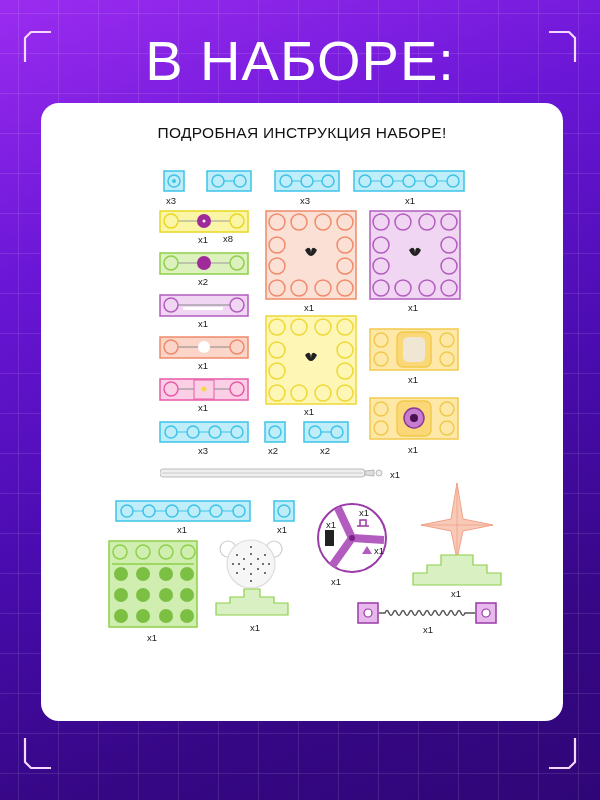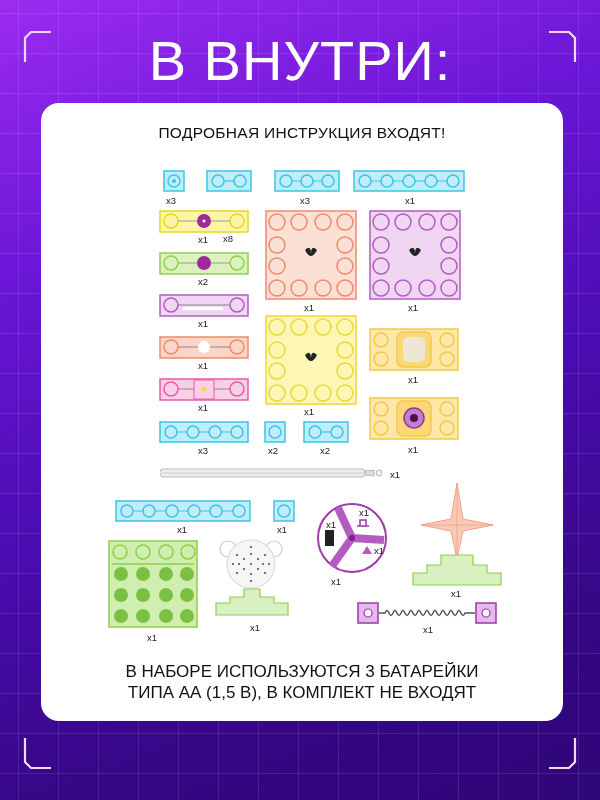--- a/index.html
+++ b/index.html
@@ -62,24 +62,24 @@
   <svg viewBox="0 0 28 34">
       <path d="M2 0 V24 L8 30 H28" fill="none" stroke="#f4d8ff" stroke-width="2.2"></path>
     </svg>
 </div>
 <div class="bracket" style="left:549px;top:738px;">
   <svg viewBox="0 0 28 34">
       <path d="M0 30 H20 L26 24 V0" fill="none" stroke="#f4d8ff" stroke-width="2.2"></path>
     </svg>
 </div>
 
-<h1 class="title">В ВНУТРИ:</h1>
+<h1 class="title">В НАБОРЕ:</h1>
 
 <div class="card">
-  <div class="subtitle">ПОДРОБНАЯ ИНСТРУКЦИЯ ВХОДЯТ!</div>
+  <div class="subtitle">ПОДРОБНАЯ ИНСТРУКЦИЯ НАБОРЕ!</div>
 
   <div class="part" style="left:122px;top:67px;">
     <svg width="22" height="22" viewBox="0 0 22 22">
         <rect x="1" y="1" width="20" height="20" fill="#bfeefa" stroke="#3ec3e8" stroke-width="1.5"></rect>
         <circle cx="11" cy="11" r="6" fill="none" stroke="#3ec3e8" stroke-width="1.5"></circle>
         <circle cx="11" cy="11" r="2" fill="#3ec3e8"></circle>
       </svg>
   </div>
   <span class="qty" style="left:125px;top:92px;">x3</span>
 
@@ -419,17 +419,13 @@
     <svg width="140" height="22" viewBox="0 0 140 22">
         <rect x="1" y="1" width="20" height="20" fill="#e7b8ec" stroke="#9b3aa8" stroke-width="1.5"></rect>
         <circle cx="11" cy="11" r="4" fill="#fff" stroke="#9b3aa8" stroke-width="1.2"></circle>
         <rect x="119" y="1" width="20" height="20" fill="#e7b8ec" stroke="#9b3aa8" stroke-width="1.5"></rect>
         <circle cx="129" cy="11" r="4" fill="#fff" stroke="#9b3aa8" stroke-width="1.2"></circle>
         <path d="M22 11 H28 q2 -5 4 0 q2 5 4 0 q2 -5 4 0 q2 5 4 0 q2 -5 4 0 q2 5 4 0 q2 -5 4 0 q2 5 4 0 q2 -5 4 0 q2 5 4 0 q2 -5 4 0 q2 5 4 0 q2 -5 4 0 q2 5 4 0 q2 -5 4 0 q2 5 4 0 q2 -5 4 0 q2 5 4 0 q2 -5 4 0 q2 5 4 0 H118" fill="none" stroke="#555" stroke-width="1.5"></path>
       </svg>
   </div>
   <span class="qty" style="left:382px;top:521px;">x1</span>
 
-  <div class="footer">
-    <div>В НАБОРЕ ИСПОЛЬЗУЮТСЯ 3 БАТАРЕЙКИ</div>
-    <div>ТИПА АА (1,5 В), В КОМПЛЕКТ НЕ ВХОДЯТ</div>
-  </div>
 </div>
 
 </body></html>

